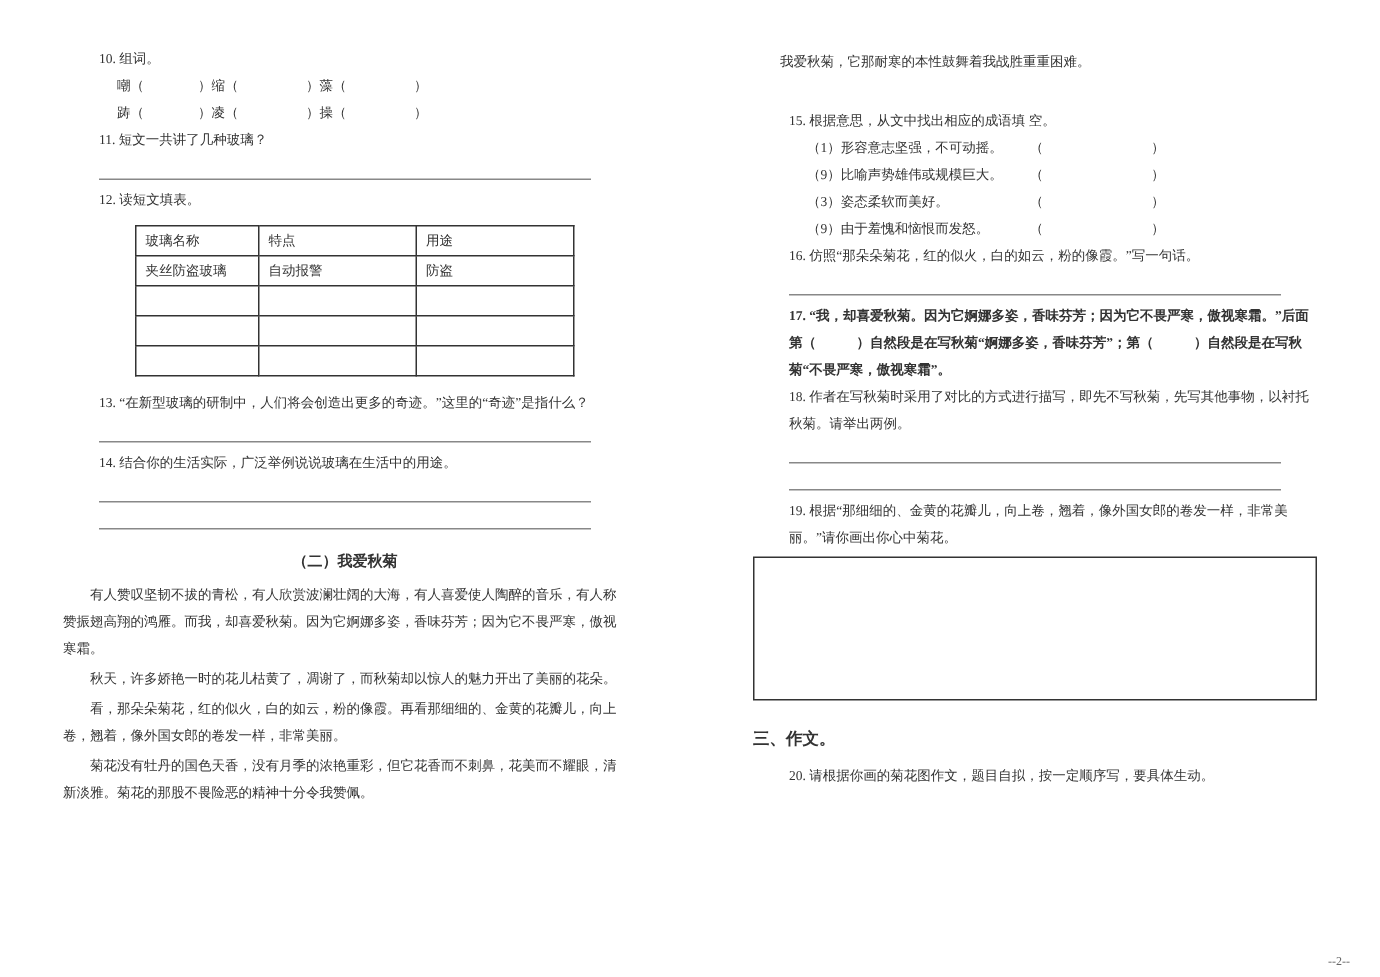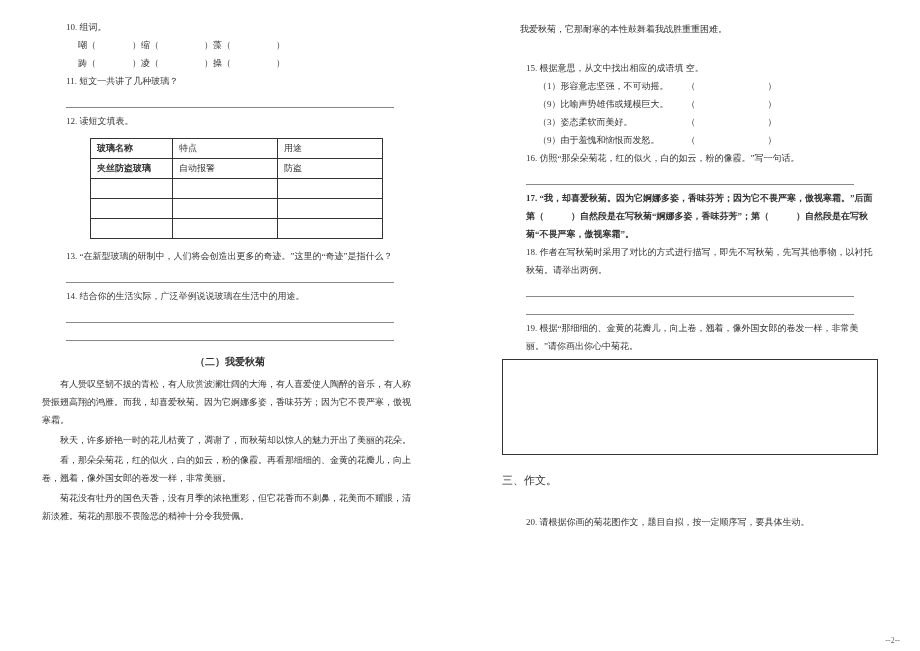--- a/index.html
+++ b/index.html
@@ -1,31 +1,31 @@
 <!DOCTYPE html>
 <html><head>
 <meta charset="utf-8">
 <style>
 * { margin: 0; padding: 0; box-sizing: border-box; }
 body { width: 920px; height: 651px; background: #fff; font-family: "SimSun", serif; font-size: 9px; color: #333; display: flex; }
-.page { width: 460px; height: 651px; padding: 18px 42px 18px 42px; position: relative; }
+.page { width: 460px; height: 651px; padding: 30px 42px 18px 42px; position: relative; }
 .page-left { border-right: none; }
 .page-right { }
 .line { line-height: 2.0; }
 .indent1 { padding-left: 24px; }
 .indent2 { padding-left: 36px; }
 .para { text-indent: 18px; line-height: 2.0; margin-top: 2px; }
 .blankline { border-bottom: 0.5px solid #888; height: 12px; margin: 6px 24px 4px 24px; }
 table.gtable { border-collapse: collapse; margin: 8px 0 8px 48px; }
 table.gtable td { border: 0.5px solid #333; padding: 3px 6px; height: 20px; font-size: 9px; }
-.col1 { width: 82px; font-weight: bold; }
+.col1 { width: 82px; }
 .col2 { width: 105px; }
 .col3 { width: 105px; }
 .title2 { text-align: center; font-weight: bold; margin: 14px 0 6px 0; font-size: 10px; font-family: Liberation Serif, serif; }
-.section-h { font-weight: normal; font-size: 11px; margin: 18px 0 25px 0; font-family: "SimHei","Microsoft YaHei",sans-serif; }
+.section-h { font-weight: bold; font-size: 11px; margin: 18px 0 8px 0; font-family: "SimHei","Microsoft YaHei",sans-serif; }
 .drawbox { border: 0.5px solid #333; width: 376px; height: 96px; margin: 4px 0 0 0; }
 .pgnum { position: absolute; bottom: 6px; right: 20px; font-size: 8px; color: #666; }
 </style>
 </head>
 <body>
 
 <div class="page page-left">
   <div class="line indent1">10. 组词。</div>
   <div class="line indent2">嘲（　　　　）缩（　　　　　）藻（　　　　　）</div>
   <div class="line indent2">踌（　　　　）凌（　　　　　）操（　　　　　）</div>

